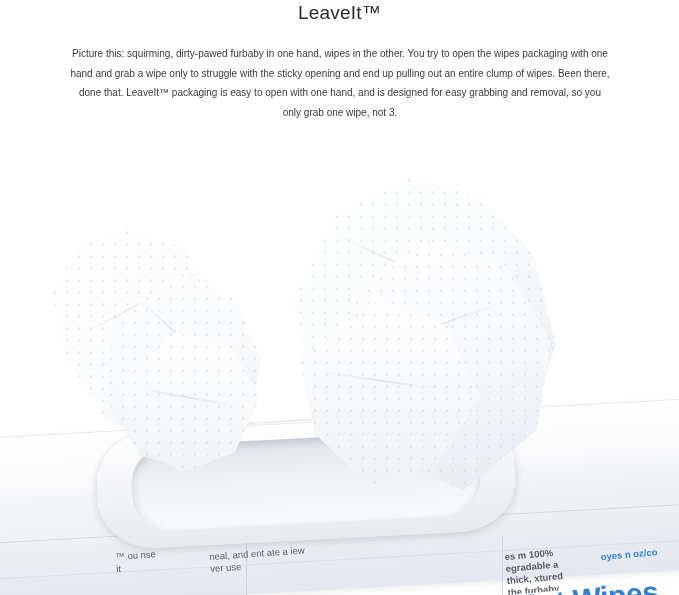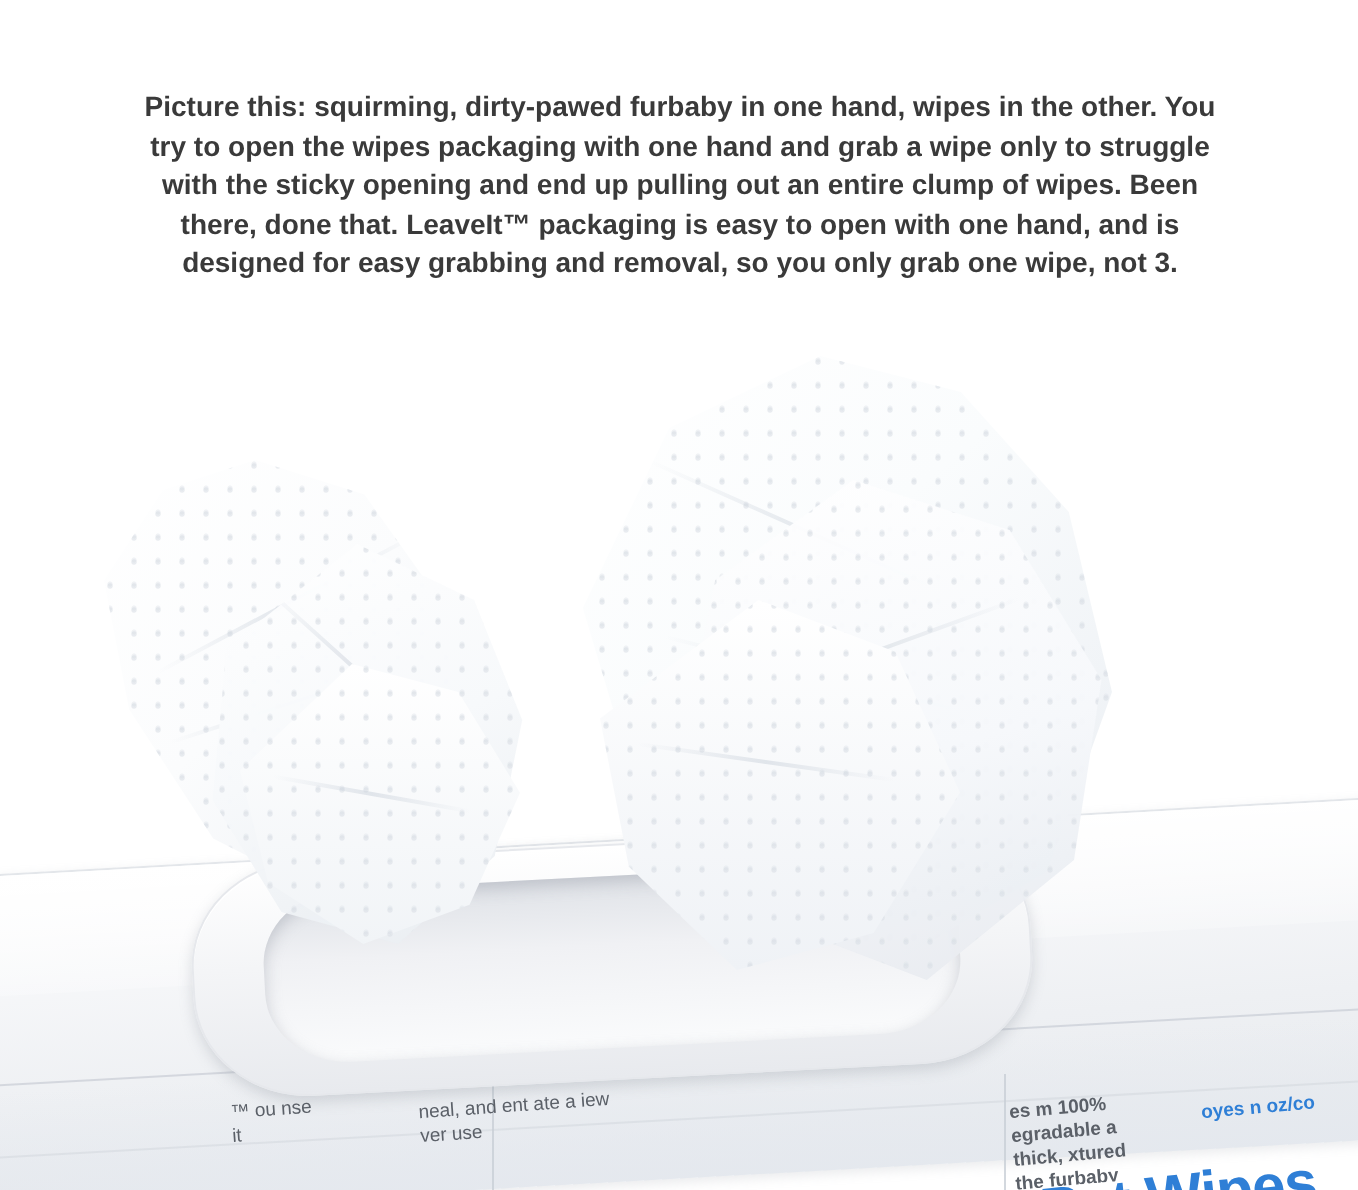--- a/index.html
+++ b/index.html
@@ -33,24 +33,24 @@
     letter-spacing: 0.2px;
     line-height: 26px;
     font-weight: 400;
   }
   .body-copy {
     position: absolute;
     top: 44px;
     left: 70px;
     width: 540px;
     text-align: center;
-    font-size: 14px;
+    font-size: 10px;
     line-height: 19.6px;
     color: #3a3a3a;
-    font-weight: 700;
+    font-weight: 400;
   }
 
   
   .photo {
     position: absolute;
     left: 0;
     top: 150px;
     width: 679px;
     height: 445px;
     overflow: hidden;
@@ -219,20 +219,21 @@
     position: absolute;
     width: 1px;
     background: rgba(200,206,214,0.8);
   }
 </style>
 </head>
 <body>
 
 <div class="page">
 
+  <div class="headline">LeaveIt™</div>
 
   <div class="body-copy">Picture this: squirming, dirty-pawed furbaby in one hand, wipes in the other. You try to open the wipes packaging with one hand and grab a wipe only to struggle with the sticky opening and end up pulling out an entire clump of wipes. Been there, done that. LeaveIt™ packaging is easy to open with one hand, and is designed for easy grabbing and removal, so you only grab one wipe, not 3.</div>
 
   <div class="photo">
 
     <div class="floor-shadow"></div>
 
     <div class="pack">
       <div class="pack-sheen"></div>
       <div class="pack-lowerband"></div>

